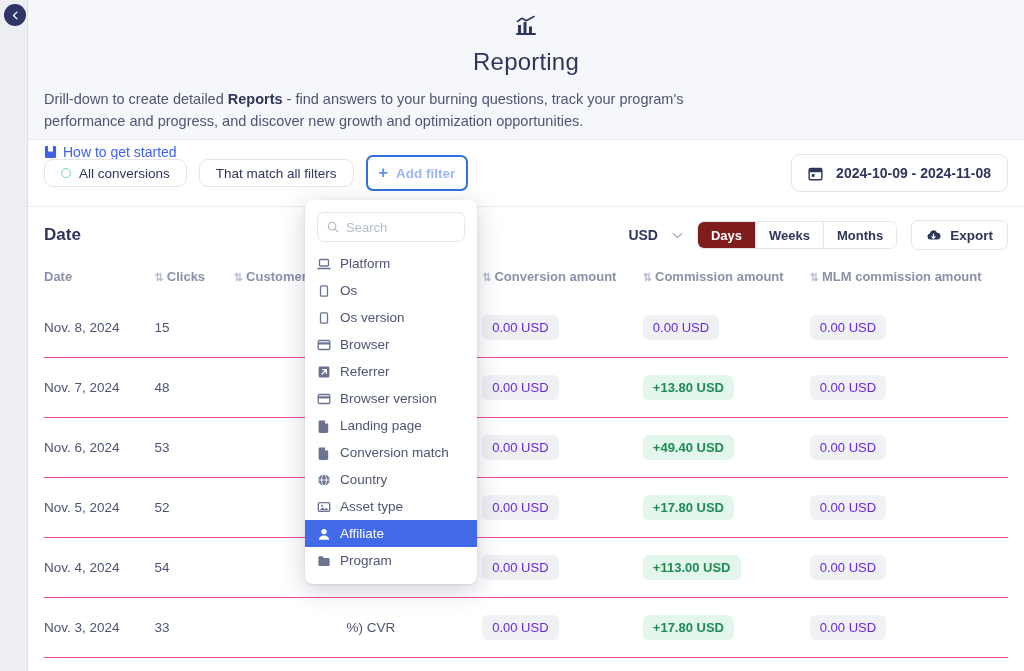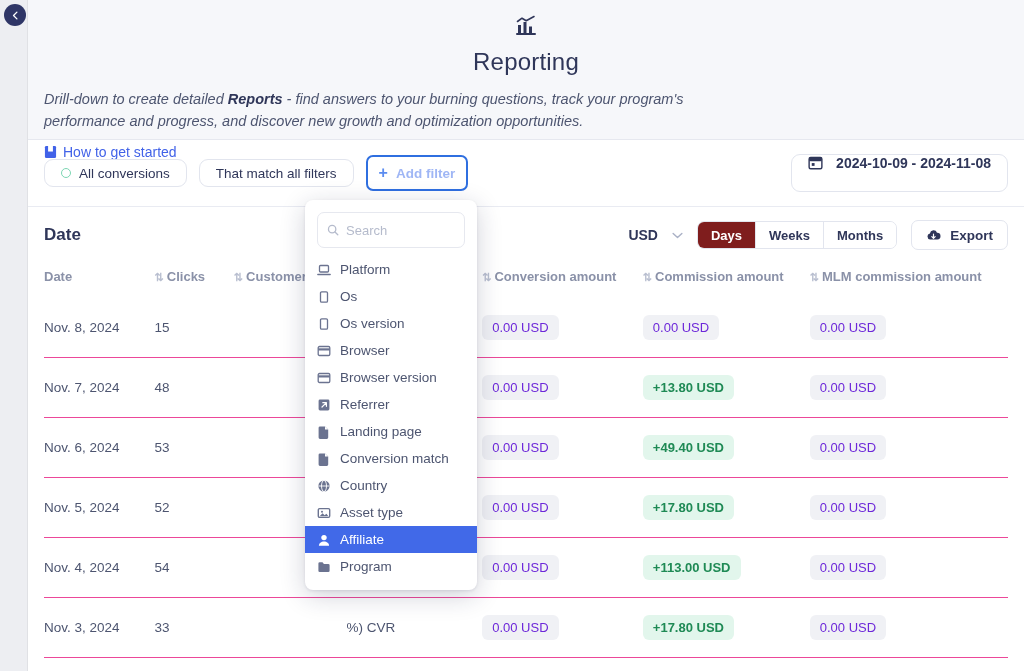--- a/index.html
+++ b/index.html
@@ -38,21 +38,21 @@
     border-bottom: 1px solid #e6e8ef;
     height: 140px;
   }
   .hero-title-row { display: flex; align-items: center; gap: 10px; flex-direction: column; }
   .chart-icon { width: 24px; height: 24px; flex: none; color: #2f3659; }
   .hero-title {
     font-size: 24px; font-weight: 400; color: #2f3659; letter-spacing: .2px;
   }
   .hero-desc {
     margin-top: 12px; font-size: 14.5px; line-height: 1.55;
-    color: #4d5570; max-width: 670px; font-style: italic;
+    color: #4d5570; max-width: 670px;
   }
   .hero-desc b { color: #2f3659; font-weight: 700; }
   .howto {
     margin-top: 11px; display: inline-flex; align-items: center; gap: 6px;
     color: #4162e8; font-size: 14px; cursor: pointer;
   }
   .book-icon { width: 13px; height: 14px; flex: none; }
 
   
   .toolbar {
@@ -74,21 +74,21 @@
     color: #9fb6f5; font-weight: 700;
     border: 2px solid #2f6fe0; border-radius: 7px;
     padding: 0 11px; height: 36px;
   }
   .pill.add-filter .plus { color: #5b8cf0; font-size: 16px; font-weight: 700; line-height: 1; }
   .spacer { flex: 1; }
   .daterange {
     height: 38px; padding: 0 16px; border: 1px solid #e2e5ee;
     border-radius: 9px; background: #fff; color: #2f3659;
     font-size: 14px; font-weight: 700;
-    display: inline-flex; gap: 13px; cursor: pointer;
+    display: inline-flex; align-items: center; gap: 13px; cursor: pointer;
   }
   .cal-icon { width: 15px; height: 15px; flex: none; }
 
   
   .section { border-top: 1px solid #e9ebf2; padding: 0 16px; }
   .section-head {
     height: 56px; display: flex; align-items: center;
   }
   .section-title { font-size: 17px; font-weight: 700; color: #2f3659; }
   .section-ctrls { margin-left: auto; display: flex; align-items: center; gap: 14px; }
@@ -141,21 +141,21 @@
   
   .dropdown {
     position: absolute; left: 305px; top: 200px; width: 172px;
     background: #fff; border-radius: 8px;
     box-shadow: 0 6px 26px rgba(25,32,72,.20), 0 1px 3px rgba(25,32,72,.10);
     padding: 12px 0 10px 0; z-index: 40;
     max-height: 448px; overflow: hidden;
   }
   .dd-search-wrap { padding: 0 12px 8px 12px; }
   .dd-search {
-    height: 36px; border: 1px solid #e6e8ef; border-radius: 7px;
+    height: 30px; border: 1px solid #e6e8ef; border-radius: 7px;
     display: flex; align-items: center; gap: 7px; padding: 0 9px;
   }
   .dd-search svg { width: 12px; height: 12px; color: #b5bbcc; flex: none; }
   .dd-search input {
     border: none; outline: none; font-size: 13px; color: #2f3659;
     font-family: inherit; width: 100%; background: transparent;
   }
   .dd-search input::placeholder { color: #b5bbcc; }
   .dd-item {
     display: flex; align-items: center; gap: 9px;
@@ -364,31 +364,31 @@
         </div>
         <div class="dd-item">
           <svg class="ico" viewBox="0 0 14 14">
             <rect x="1.2" y="2.5" width="11.6" height="9" rx="1.3" fill="none" stroke="currentColor" stroke-width="1.3"></rect>
             <path d="M1.2 5.4h11.6" stroke="currentColor" stroke-width="2.2"></path>
           </svg>
           <span>Browser</span>
         </div>
         <div class="dd-item">
           <svg class="ico" viewBox="0 0 14 14">
+            <rect x="1.6" y="1.6" width="10.8" height="10.8" rx="1.4" fill="currentColor"></rect>
+            <path d="M5 9 9.2 4.8M5.8 4.7h3.6v3.6" fill="none" stroke="#fff" stroke-width="1.2" stroke-linecap="round" stroke-linejoin="round"></path>
+          </svg>
+          <span>Referrer</span>
+        </div>
+        <div class="dd-item">
+          <svg class="ico" viewBox="0 0 14 14">
             <rect x="1.2" y="2.5" width="11.6" height="9" rx="1.3" fill="none" stroke="currentColor" stroke-width="1.3"></rect>
             <path d="M1.2 5.4h11.6" stroke="currentColor" stroke-width="2.2"></path>
           </svg>
           <span>Browser version</span>
-        </div>
-        <div class="dd-item">
-          <svg class="ico" viewBox="0 0 14 14">
-            <rect x="1.6" y="1.6" width="10.8" height="10.8" rx="1.4" fill="currentColor"></rect>
-            <path d="M5 9 9.2 4.8M5.8 4.7h3.6v3.6" fill="none" stroke="#fff" stroke-width="1.2" stroke-linecap="round" stroke-linejoin="round"></path>
-          </svg>
-          <span>Referrer</span>
         </div>
         <div class="dd-item">
           <svg class="ico" viewBox="0 0 14 14">
             <path d="M3 1.4h5l3.2 3.2v8A1.4 1.4 0 0 1 9.8 14H3a1.4 1.4 0 0 1-1.4-1.4V2.8A1.4 1.4 0 0 1 3 1.4z" fill="currentColor"></path>
             <path d="M8 1.4v3.2h3.2" fill="#fff"></path>
           </svg>
           <span>Landing page</span>
         </div>
         <div class="dd-item">
           <svg class="ico" viewBox="0 0 14 14">

